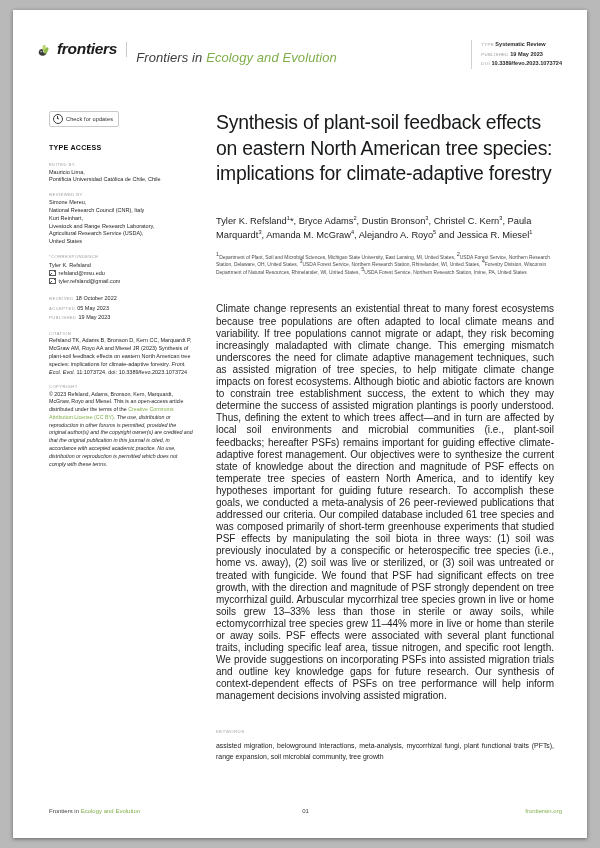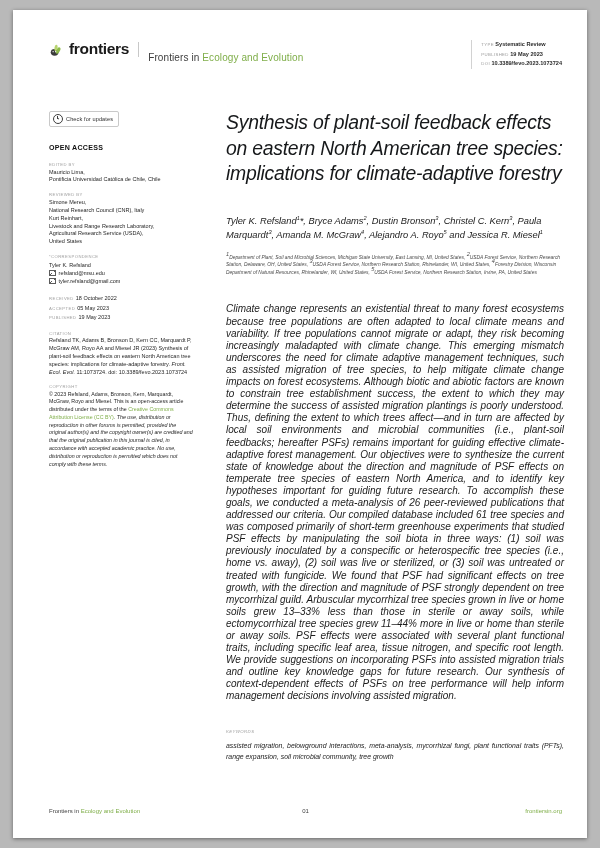--- a/index.html
+++ b/index.html
@@ -27,44 +27,45 @@
   }
 
   
   .masthead {
     position: absolute;
     left: 0; top: 0;
     width: 574px; height: 62px;
   }
   .brand {
     position: absolute;
-    left: 36px; top: 30px;
+    left: 24px; top: 30px;
     display: flex;
     align-items: center;
     height: 18px;
+    font-style: italic;
   }
   .brand-mark {
     width: 15px; height: 15px;
     margin-right: 5px;
     flex: 0 0 auto;
   }
   .brand-word {
     font-size: 15.5px;
     font-weight: bold;
     letter-spacing: -0.3px;
     color: #1a1a1a;
   }
   .brand-rule {
     width: 1px;
     height: 15px;
     background: #c8c8c8;
     margin: 0 9px;
   }
   .brand-journal {
-    font-size: 10px;
+    font-size: 13px;
     color: #3d3d3d;
     letter-spacing: 0.1px;
     margin-top: 16px;
   }
   .brand-journal .grn { color: #7fae49; }
 
   .meta-block {
     position: absolute;
     right: 25px; top: 30px;
     padding-left: 9px;
@@ -186,24 +187,23 @@
   .rail-copy {
     font-size: 5.3px;
     line-height: 7.8px;
     color: #1f1f1f;
   }
   .rail-copy em { font-style: italic; }
 
   
   .main {
     position: absolute;
-    left: 213px;
+    left: 203px;
     top: 100px;
     width: 338px;
-    font-style: italic;
   }
   .title {
     font-size: 19.4px;
     line-height: 25.6px;
     font-weight: normal;
     color: #16181a;
     letter-spacing: -0.25px;
     margin: 0 0 27px 0;
   }
   .authors {
@@ -312,21 +312,21 @@
     </div>
   </div>
 
   <div class="rail">
 
     <div class="updates-badge">
       <span class="dot"></span>
       <span class="updates-text">Check for updates</span>
     </div>
 
-    <div class="oa-title">OPEN ACCESS</div>
+    <div class="oa-title">TYPE ACCESS</div>
 
     <div class="rail-key">EDITED BY</div>
     <div class="rail-body" style="white-space:pre-line">Mauricio Lima,
 Pontificia Universidad Católica de Chile, Chile</div>
 
     <div class="rail-key">REVIEWED BY</div>
     <div class="rail-body" style="white-space:pre-line">Simone Mereu,
 National Research Council (CNR), Italy
 Kurt Reinhart,
 Livestock and Range Research Laboratory,

